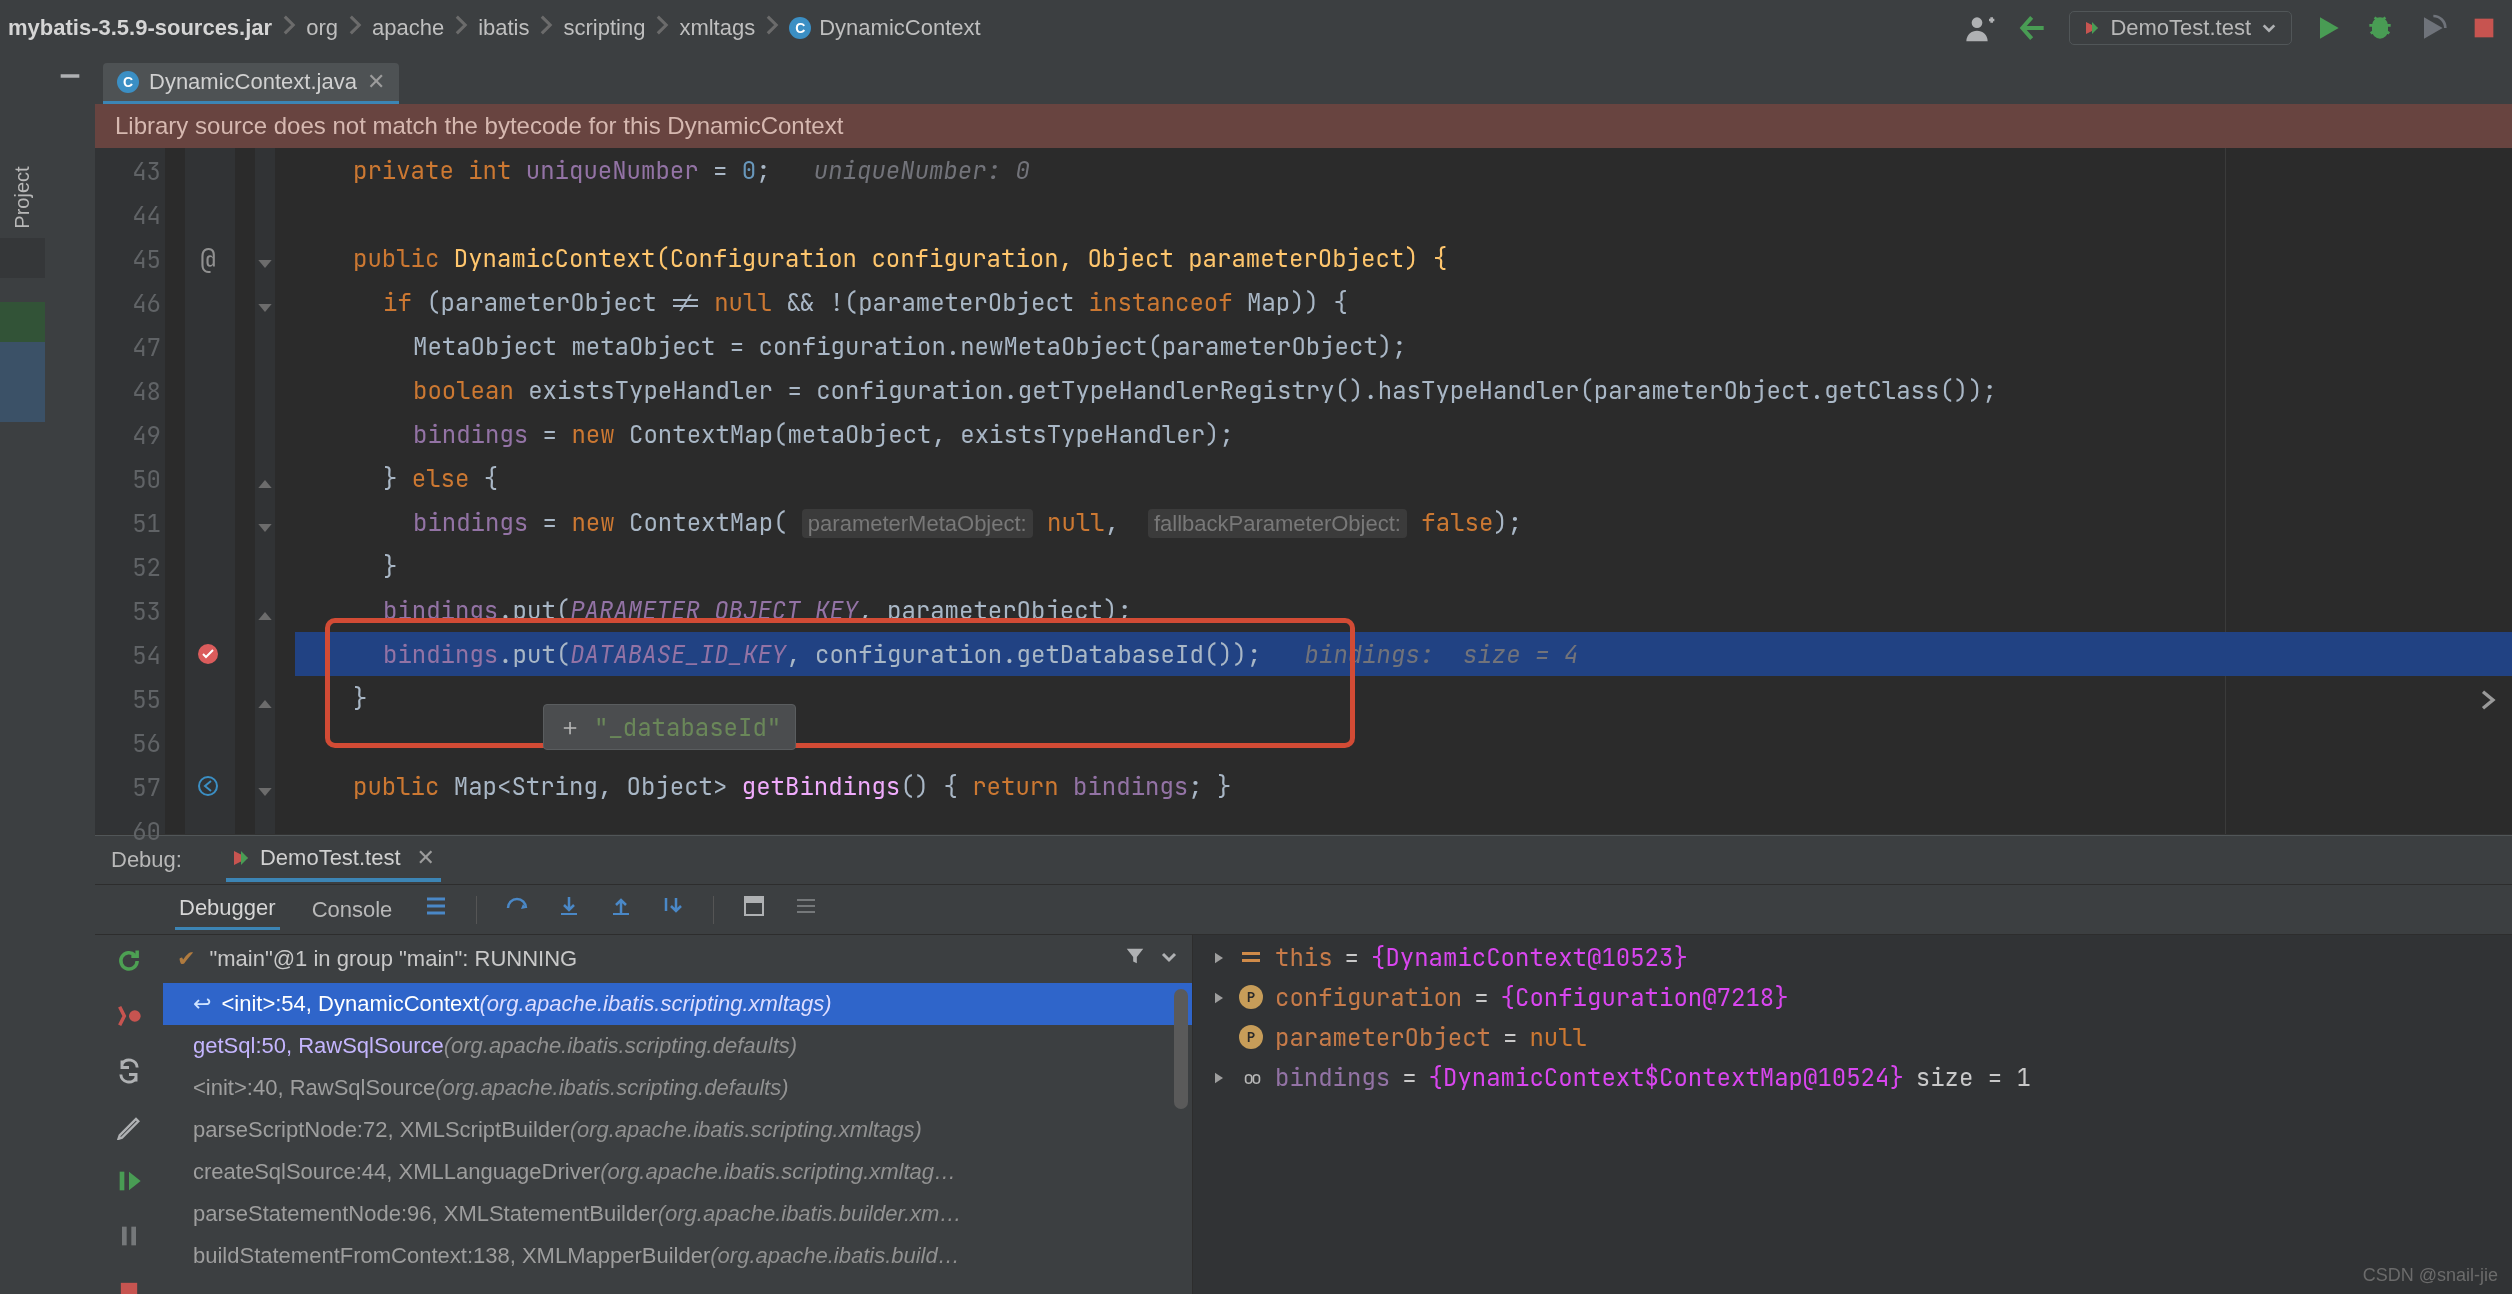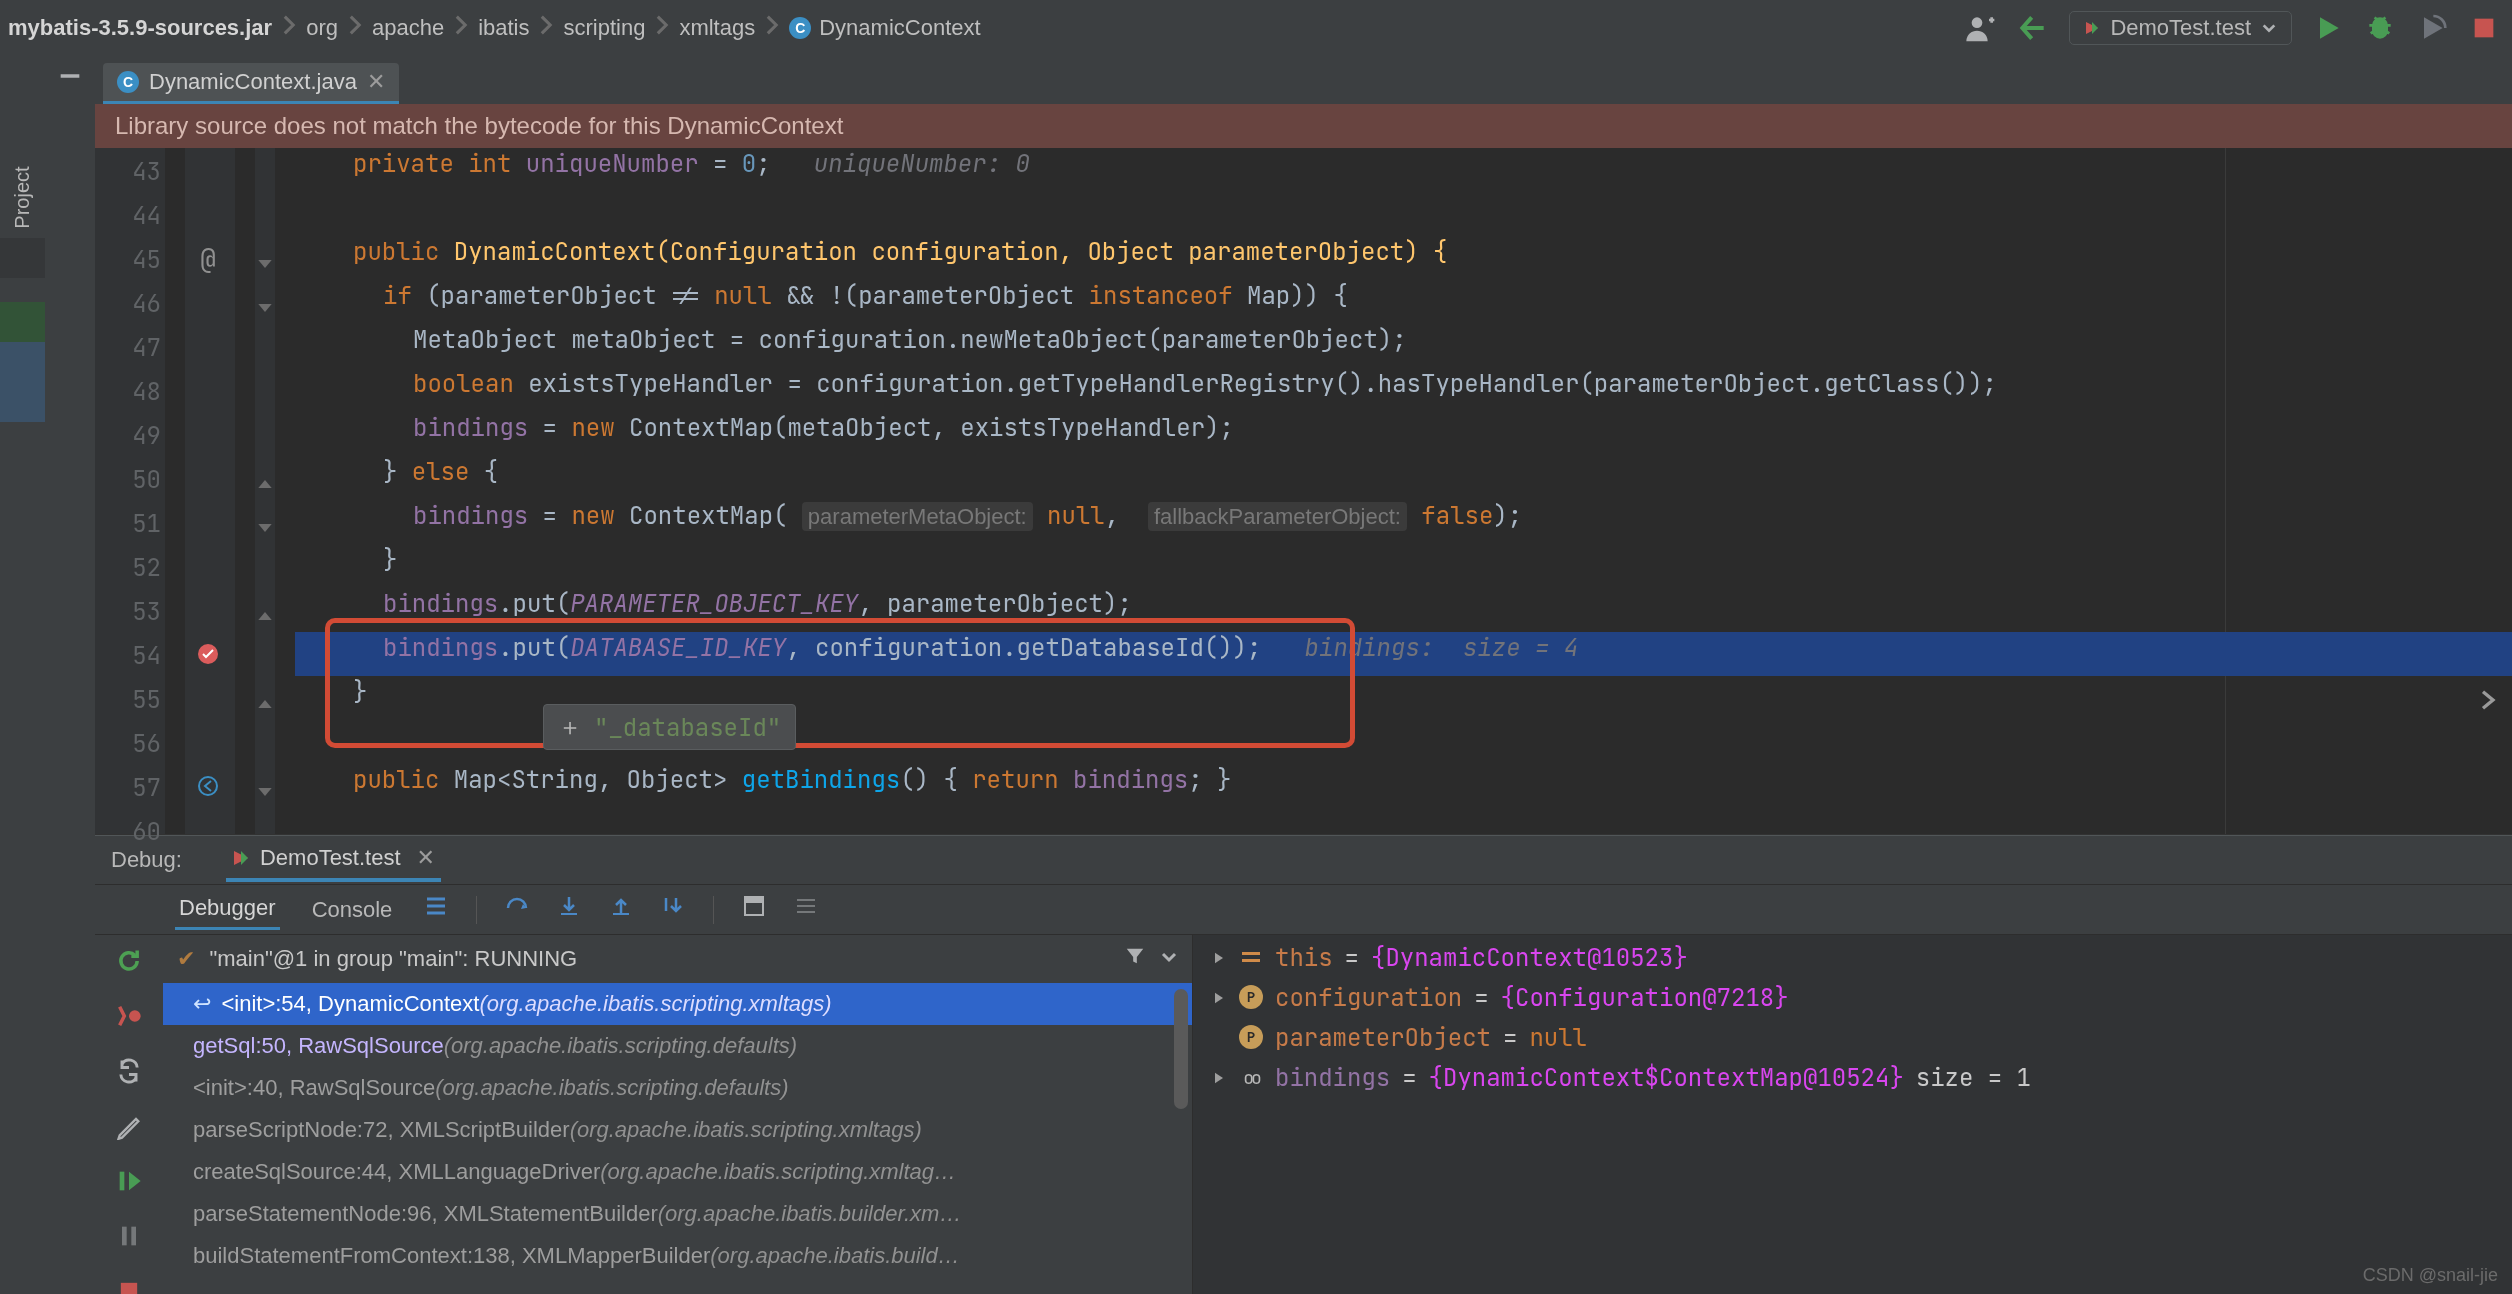--- a/index.html
+++ b/index.html
@@ -45,21 +45,21 @@
   .banner { height:44px; background:#684440; color:#d6b8b0; display:flex; align-items:center; padding-left:20px; font-family:'Segoe UI',sans-serif; font-size:24px;}
   
   .editor-area { flex:1; display:flex; min-height:0; position:relative; background:#2b2b2b;gap:20px;}
   .gutter-nums { width:70px; background:#313335; color:#606366; text-align:right; padding:2px 4px 0 0; font-size:24px; line-height:44px;}
   .gutter-nums div{ height:44px;}
   .gutter-marks { width:50px; background:#313335; position:relative;}
   .gmark{ position:absolute; left:0; width:46px; height:44px; display:flex; align-items:center; justify-content:center;}
   .fold-strip{ width:20px; background:#313335; position:relative;}
   .fold-mark{ position:absolute; left:2px; width:16px; height:16px;}
   .code-body { flex:1; position:relative; overflow:hidden;}
-  .code-line{ position:absolute; left:0; right:0; height:44px; display:flex; align-items:flex-start; padding-left:28px; white-space:pre;}
+  .code-line{ position:absolute; left:0; right:0; height:44px; display:flex; align-items:center; padding-left:28px; white-space:pre;}
   .hl-line{ background:#214283;}
   .kw{ color:#cc7832;}
   .fld{ color:#9373a5;}
   .fld-italic{ color:#9373a5; font-style:italic;}
   .param-hint{ color:#787878; background:#3b3b3b; padding:2px 6px; border-radius:4px; font-family:'Segoe UI',sans-serif; font-size:22px; font-style:normal;}
   .cmt2{ color:#72737a; font-style:italic;}
   .red-box{ position:absolute; border:5px solid #d24b35; border-radius:10px; pointer-events:none;}
   .popup{ position:absolute; background:#4b4d4f; border:1px solid #5a5d5f; padding:6px 14px; display:flex; align-items:center; gap:12px; border-radius:4px;}
   .popup .plus{ color:#b8b8b8; font-size:24px;}
   .popup .val{ color:#6a8759;}
@@ -296,21 +296,21 @@
           <div class="code-line" style="top:132px;"><span style="padding-left:60px;"><span class="kw">if </span><span>(parameterObject != </span><span class="kw">null </span><span>&amp;&amp; !(parameterObject </span><span class="kw">instanceof </span><span>Map)) {</span></span></div>
           <div class="code-line" style="top:176px;"><span style="padding-left:90px;">MetaObject metaObject = configuration.newMetaObject(parameterObject);</span></div>
           <div class="code-line" style="top:220px;"><span style="padding-left:90px;"><span class="kw">boolean </span><span>existsTypeHandler = configuration.getTypeHandlerRegistry().hasTypeHandler(parameterObject.getClass());</span></span></div>
           <div class="code-line" style="top:264px;"><span style="padding-left:90px;"><span class="fld">bindings </span><span>= </span><span class="kw">new </span><span>ContextMap(metaObject, existsTypeHandler);</span></span></div>
           <div class="code-line" style="top:308px;"><span style="padding-left:60px;"><span>} </span><span class="kw">else </span><span>{</span></span></div>
           <div class="code-line" style="top:352px;"><span style="padding-left:90px;"><span class="fld">bindings </span><span>= </span><span class="kw">new </span><span>ContextMap( </span><span class="param-hint">parameterMetaObject:</span><span class="kw"> null</span><span>, </span> <span class="param-hint">fallbackParameterObject:</span><span class="kw"> false</span><span>);</span></span></div>
           <div class="code-line" style="top:396px;"><span style="padding-left:60px;">}</span></div>
           <div class="code-line" style="top:440px;"><span style="padding-left:60px;"><span class="fld">bindings</span><span>.put(</span><span class="fld-italic">PARAMETER_OBJECT_KEY</span><span>, parameterObject);</span></span></div>
           <div class="code-line hl-line" style="top:484px;"><span style="padding-left:60px;"><span class="fld">bindings</span><span>.put(</span><span class="fld-italic">DATABASE_ID_KEY</span><span>, configuration.getDatabaseId());</span><span class="cmt2">   bindings:  size = 4</span></span></div>
           <div class="code-line" style="top:528px;"><span style="padding-left:30px;">}</span></div>
-          <div class="code-line" style="top:616px;"><span style="padding-left:30px;"><span class="kw">public </span><span>Map&lt;String, Object&gt; </span><span style="color:#0ea5e9;">getBindings</span><span>() { </span><span class="kw">return </span><span class="fld">bindings</span><span>; }</span></span></div>
+          <div class="code-line" style="top:616px;"><span style="padding-left:30px;"><span class="kw">public </span><span>Map&lt;String, Object&gt; </span><span style="color:#f0abfc;">getBindings</span><span>() { </span><span class="kw">return </span><span class="fld">bindings</span><span>; }</span></span></div>
 
           <div class="red-box" style="top:470px; left:30px; width:1030px; height:130px;"></div>
           <div class="popup" style="top:556px; left:248px;">
             <span class="plus">＋</span>
             <span class="val">"_databaseId"</span>
           </div>
           <div class="caret-right" style="top:538px;"><svg viewBox="0 0 12 12">
                 <path d="M3 1l6 5-6 5" fill="none" stroke="#9a9a9a" stroke-width="2"></path>
               </svg></div>
         </div>

